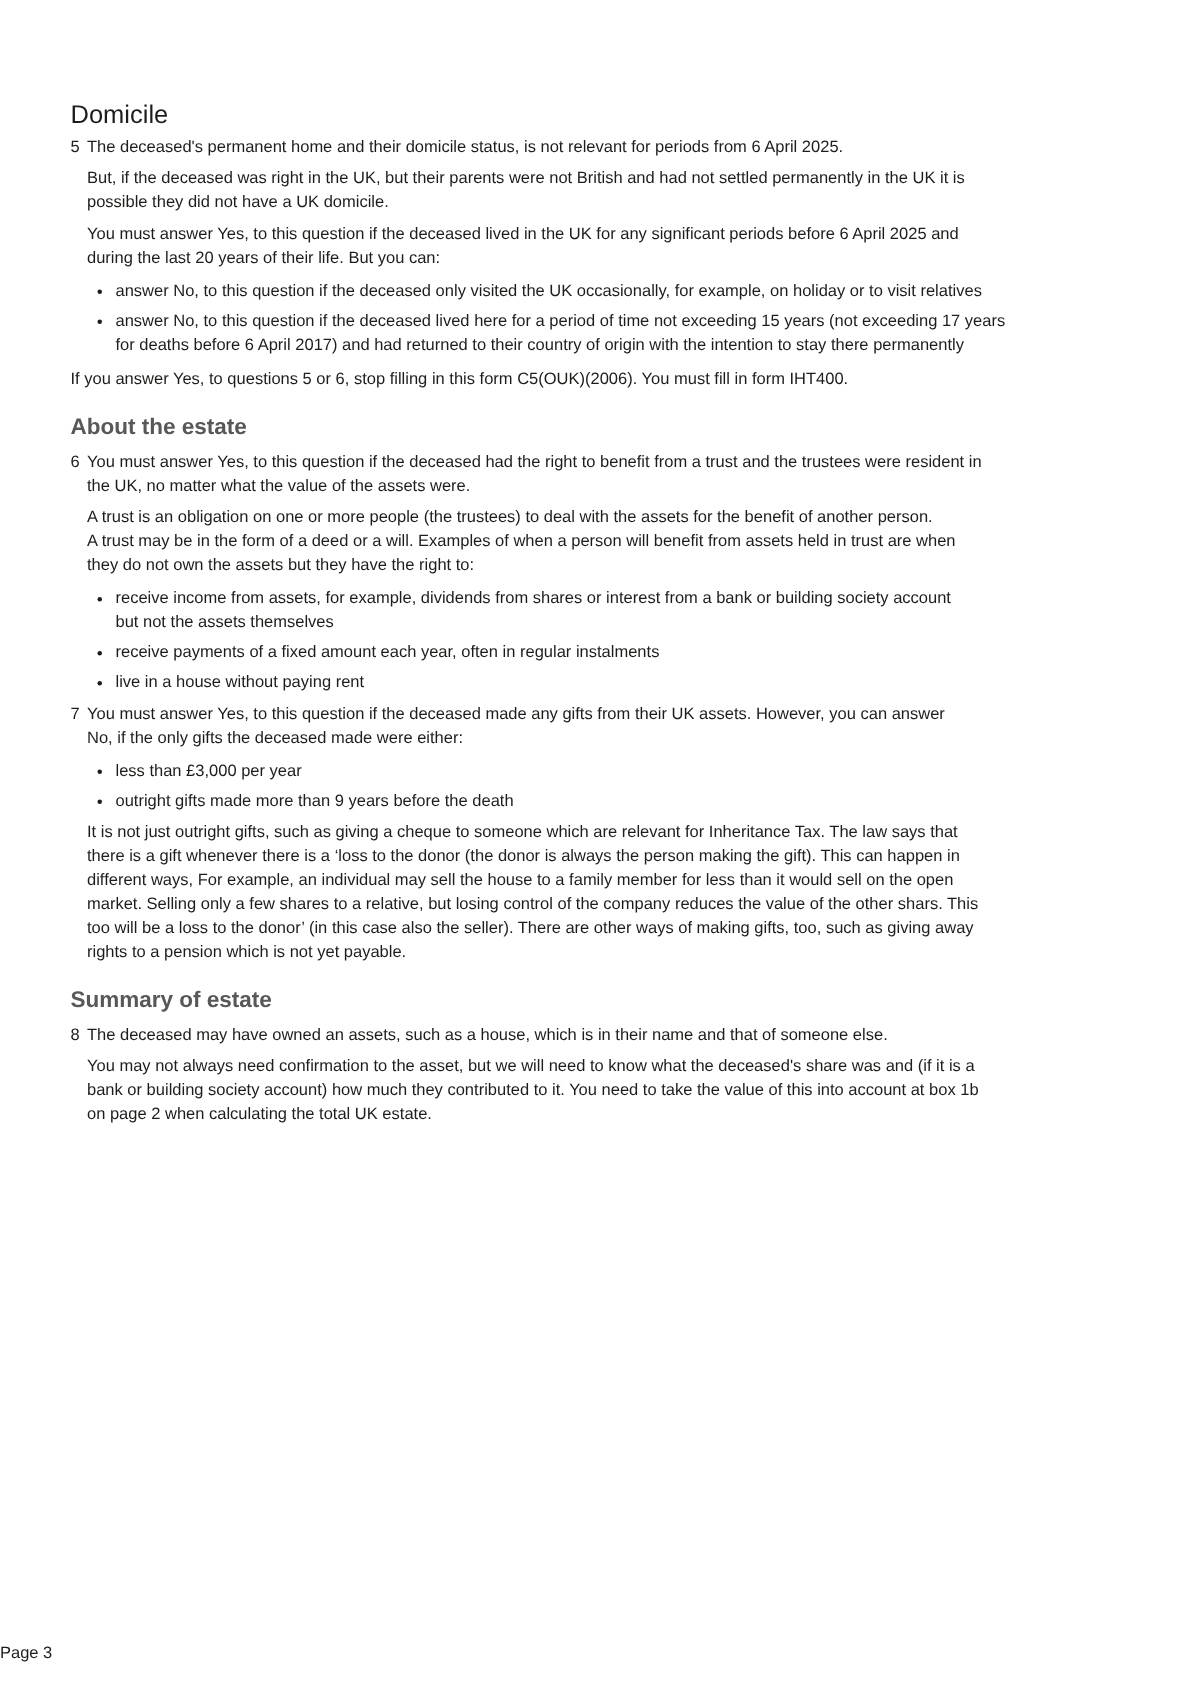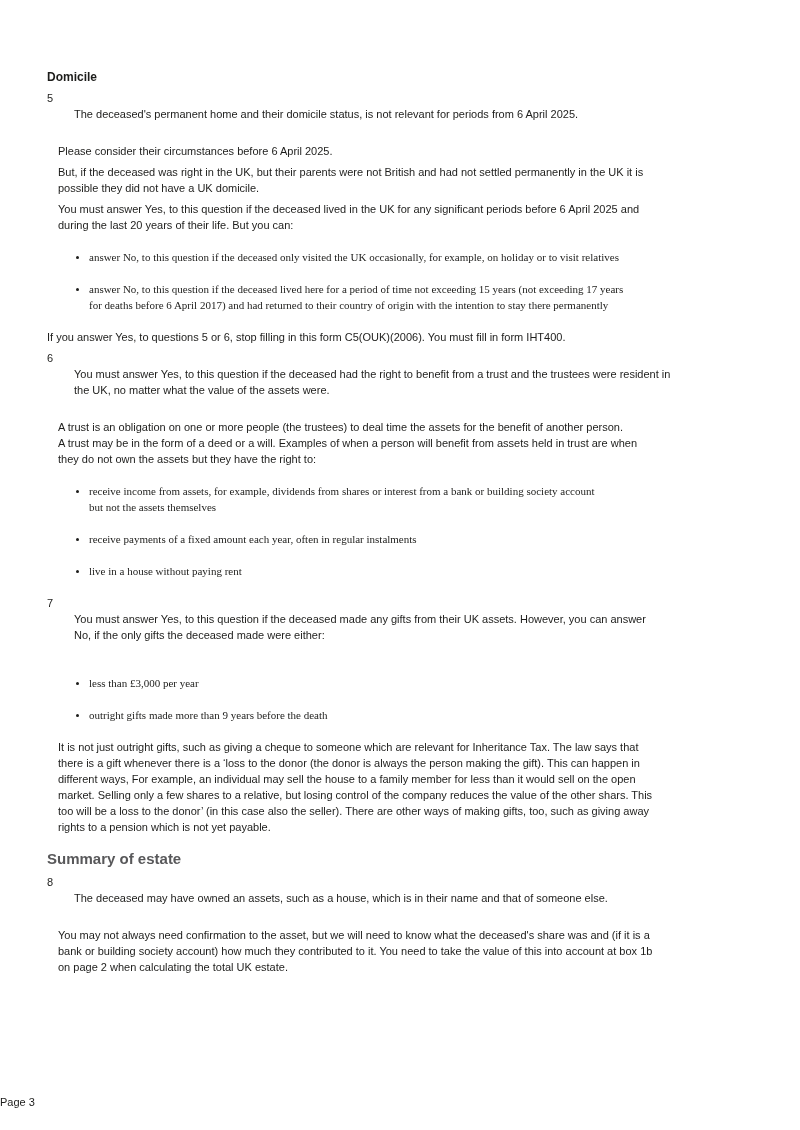--- a/index.html
+++ b/index.html
@@ -10,76 +10,76 @@
     background:#ffffff;
     color:#1d1d1b;
     font-family:"Liberation Sans","DejaVu Sans",sans-serif;
     font-size:11px;line-height:16px;
     overflow:hidden;
     margin:0 auto;
   }
   .content{position:absolute;top:69px;left:47px;width:712px;}
   section{margin:0;padding:0;}
   .h-minor{
-    font-size:12px;line-height:16px;font-weight:700;
+    font-size:17px;line-height:16px;font-weight:400;
     color:#1d1d1b;margin:0 0 4px 0;
   }
   .h-major{
     font-size:15px;line-height:20px;font-weight:700;
     color:#58585a;margin:14px 0 5px 0;
   }
   .numbered{display:flex;margin:5px 0 0 0;}
   .num{flex:0 0 11px;}
-  .numbered .txt{margin:16px;white-space:pre-line;}
+  .numbered .txt{margin:0;white-space:pre-line;}
   .para{margin:5px 0 0 11px;white-space:pre-line;}
   .note{margin:7px 0 0 0;white-space:pre-line;}
   ul.bullets{
     margin:6px 0 0 11px;
     padding:0 0 0 15px;
     list-style:disc outside;
   }
-  ul.bullets li{white-space:pre-line;margin:16px;padding:0;font-family:Liberation Serif, serif;}
+  ul.bullets li{white-space:pre-line;margin:4px;padding:0;}
   ul.bullets li::marker{font-size:10px;}
   .footer{
     position:absolute;top:1094px;left:0;width:100%;
     text-align:left;font-size:11px;line-height:16px;color:#1d1d1b;
   }
 </style>
 </head>
 <body>
 
 <div class="page">
   <main class="content">
 
     <section>
       <h3 class="h-minor">Domicile</h3>
       <div class="numbered">
         <span class="num">5</span>
         <p class="txt">The deceased's permanent home and their domicile status, is not relevant for periods from 6 April 2025.</p>
       </div>
-      <p class="para">Please consider their circumstances before 6 April 2025.</p>
       <p class="para">But, if the deceased was right in the UK, but their parents were not British and had not settled permanently in the UK it is
 possible they did not have a UK domicile.</p>
       <p class="para">You must answer Yes, to this question if the deceased lived in the UK for any significant periods before 6 April 2025 and
 during the last 20 years of their life. But you can:</p>
       <ul class="bullets">
         <li>answer No, to this question if the deceased only visited the UK occasionally, for example, on holiday or to visit relatives</li>
         <li>answer No, to this question if the deceased lived here for a period of time not exceeding 15 years (not exceeding 17 years
 for deaths before 6 April 2017) and had returned to their country of origin with the intention to stay there permanently</li>
       </ul>
       <p class="note">If you answer Yes, to questions 5 or 6, stop filling in this form C5(OUK)(2006). You must fill in form IHT400.</p>
     </section>
 
     <section>
+      <h3 class="h-major">About the estate</h3>
       <div class="numbered">
         <span class="num">6</span>
         <p class="txt">You must answer Yes, to this question if the deceased had the right to benefit from a trust and the trustees were resident in
 the UK, no matter what the value of the assets were.</p>
       </div>
-      <p class="para">A trust is an obligation on one or more people (the trustees) to deal time the assets for the benefit of another person.
+      <p class="para">A trust is an obligation on one or more people (the trustees) to deal with the assets for the benefit of another person.
 A trust may be in the form of a deed or a will. Examples of when a person will benefit from assets held in trust are when
 they do not own the assets but they have the right to:</p>
       <ul class="bullets">
         <li>receive income from assets, for example, dividends from shares or interest from a bank or building society account
 but not the assets themselves</li>
         <li>receive payments of a fixed amount each year, often in regular instalments</li>
         <li>live in a house without paying rent</li>
       </ul>
       <div class="numbered">
         <span class="num">7</span>

